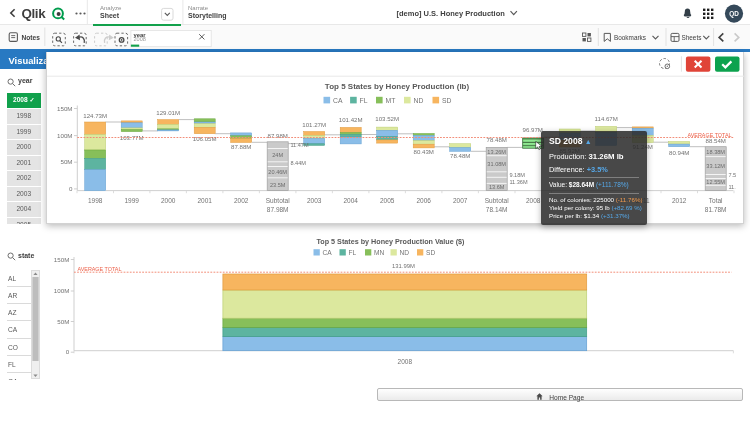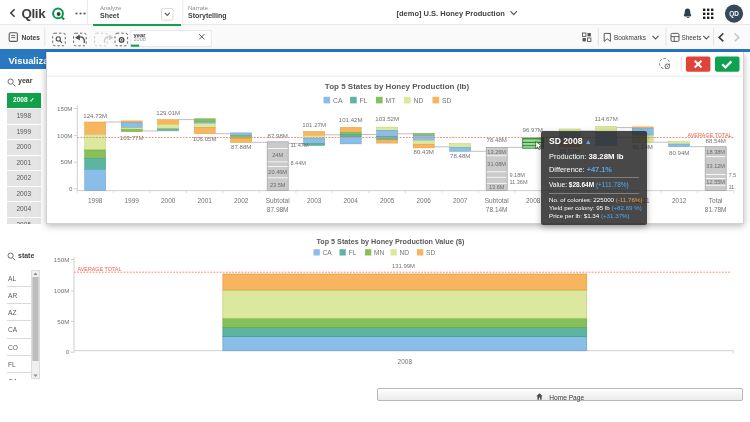--- a/index.html
+++ b/index.html
@@ -362,22 +362,22 @@
     <line x1="74.0" y1="272.2" x2="731.5" y2="272.2" stroke="#f28d78" stroke-width="1.0" stroke-dasharray="1.8,1.3"></line>
     <text x="77.5" y="271.3" font-size="5.4" fill="#ec5f48" text-anchor="start" font-family="Liberation Sans, sans-serif">AVERAGE TOTAL</text>
     <text x="404.8" y="364.3" font-size="6.5" fill="#737373" text-anchor="middle" font-family="Liberation Sans, sans-serif">2008</text>
     <line x1="74.0" y1="350.7" x2="74.0" y2="353.3" stroke="#d4d4d4" stroke-width="0.8"></line>
     <line x1="733.4" y1="350.7" x2="733.4" y2="353.3" stroke="#d4d4d4" stroke-width="0.8"></line>
   </svg>
 
 <div class="abs" style="left:541px;top:131.2px;width:106px;height:93.6px;background:rgba(40,40,40,0.85);
  border-radius:2px;z-index:40;color:#fff;box-shadow:0 2px 6px rgba(0,0,0,0.3)">
  <div style="position:absolute;left:8px;top:4.8px;font-size:8.6px;font-weight:bold">SD 2008 <span style="color:#56a8e8;font-size:7px">▲</span></div>
- <div style="position:absolute;left:8px;top:21.0px;font-size:7.4px">Production: <b style="font-size:7.8px">38.28M lb</b></div>
- <div style="position:absolute;left:8px;top:33.6px;font-size:7.4px">Difference: <b style="color:#56a8e8">+47.1%</b></div>
+ <div style="position:absolute;left:8px;top:21.0px;font-size:7.4px">Production: <b style="font-size:7.8px">31.26M lb</b></div>
+ <div style="position:absolute;left:8px;top:33.6px;font-size:7.4px">Difference: <b style="color:#56a8e8">+3.5%</b></div>
  <div style="position:absolute;left:8px;top:46px;width:90px;border-top:1px solid rgba(255,255,255,0.3)"></div>
  <div style="position:absolute;left:8px;top:49.8px;font-size:6.5px;white-space:nowrap">Value: <b>$28.64M</b> <span style="color:#56a8e8">(+111.78%)</span></div>
  <div style="position:absolute;left:8px;top:62px;width:90px;border-top:1px solid rgba(255,255,255,0.3)"></div>
  <div style="position:absolute;left:8px;top:64.8px;font-size:6.2px;white-space:nowrap">No. of colonies: 225000 <span style="color:#f09a4e">(-11.76%)</span></div>
  <div style="position:absolute;left:8px;top:72.9px;font-size:6.2px;white-space:nowrap">Yield per colony: 95 lb <span style="color:#56a8e8">(+82.69 %)</span></div>
  <div style="position:absolute;left:8px;top:81.3px;font-size:6.2px;white-space:nowrap">Price per lb: $1.34 <span style="color:#56a8e8">(+31.37%)</span></div>
 </div>
 <svg class="abs" style="left:534.8px;top:140.6px;z-index:45" width="8" height="10" viewBox="0 0 8 10">
  <path d="M0.7 0.4 L0.7 7.6 L2.7 5.9 L3.9 8.6 L5.3 8.0 L4.1 5.4 L6.7 5.1 Z" fill="#fff" stroke="#000" stroke-width="0.5"></path>
 </svg>

